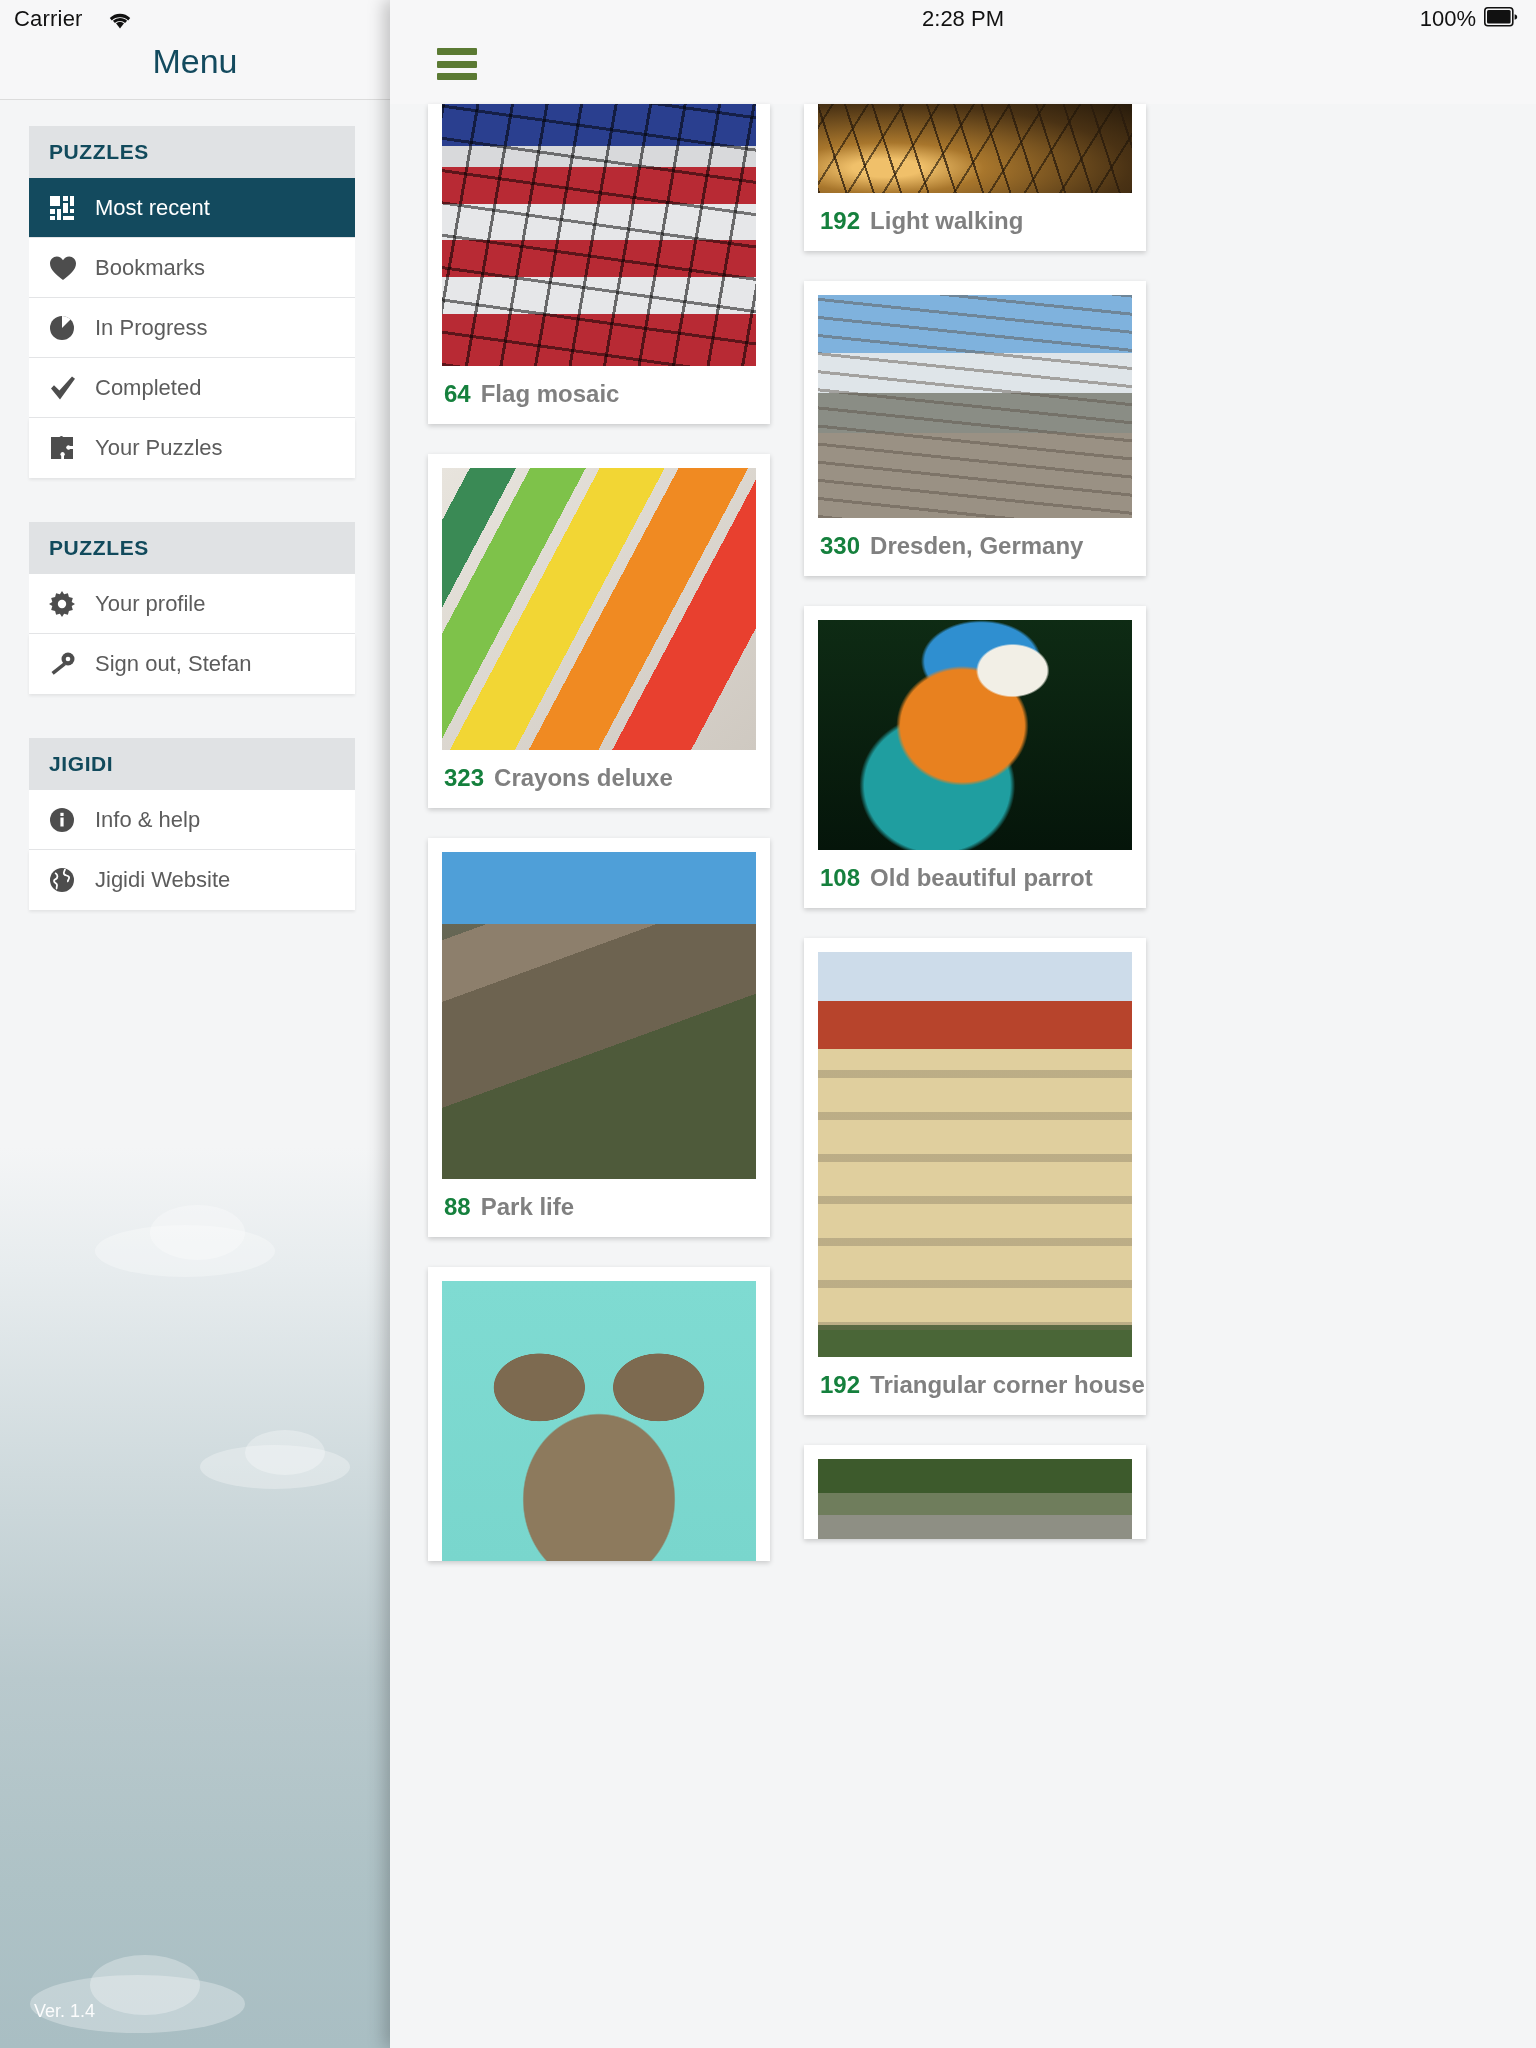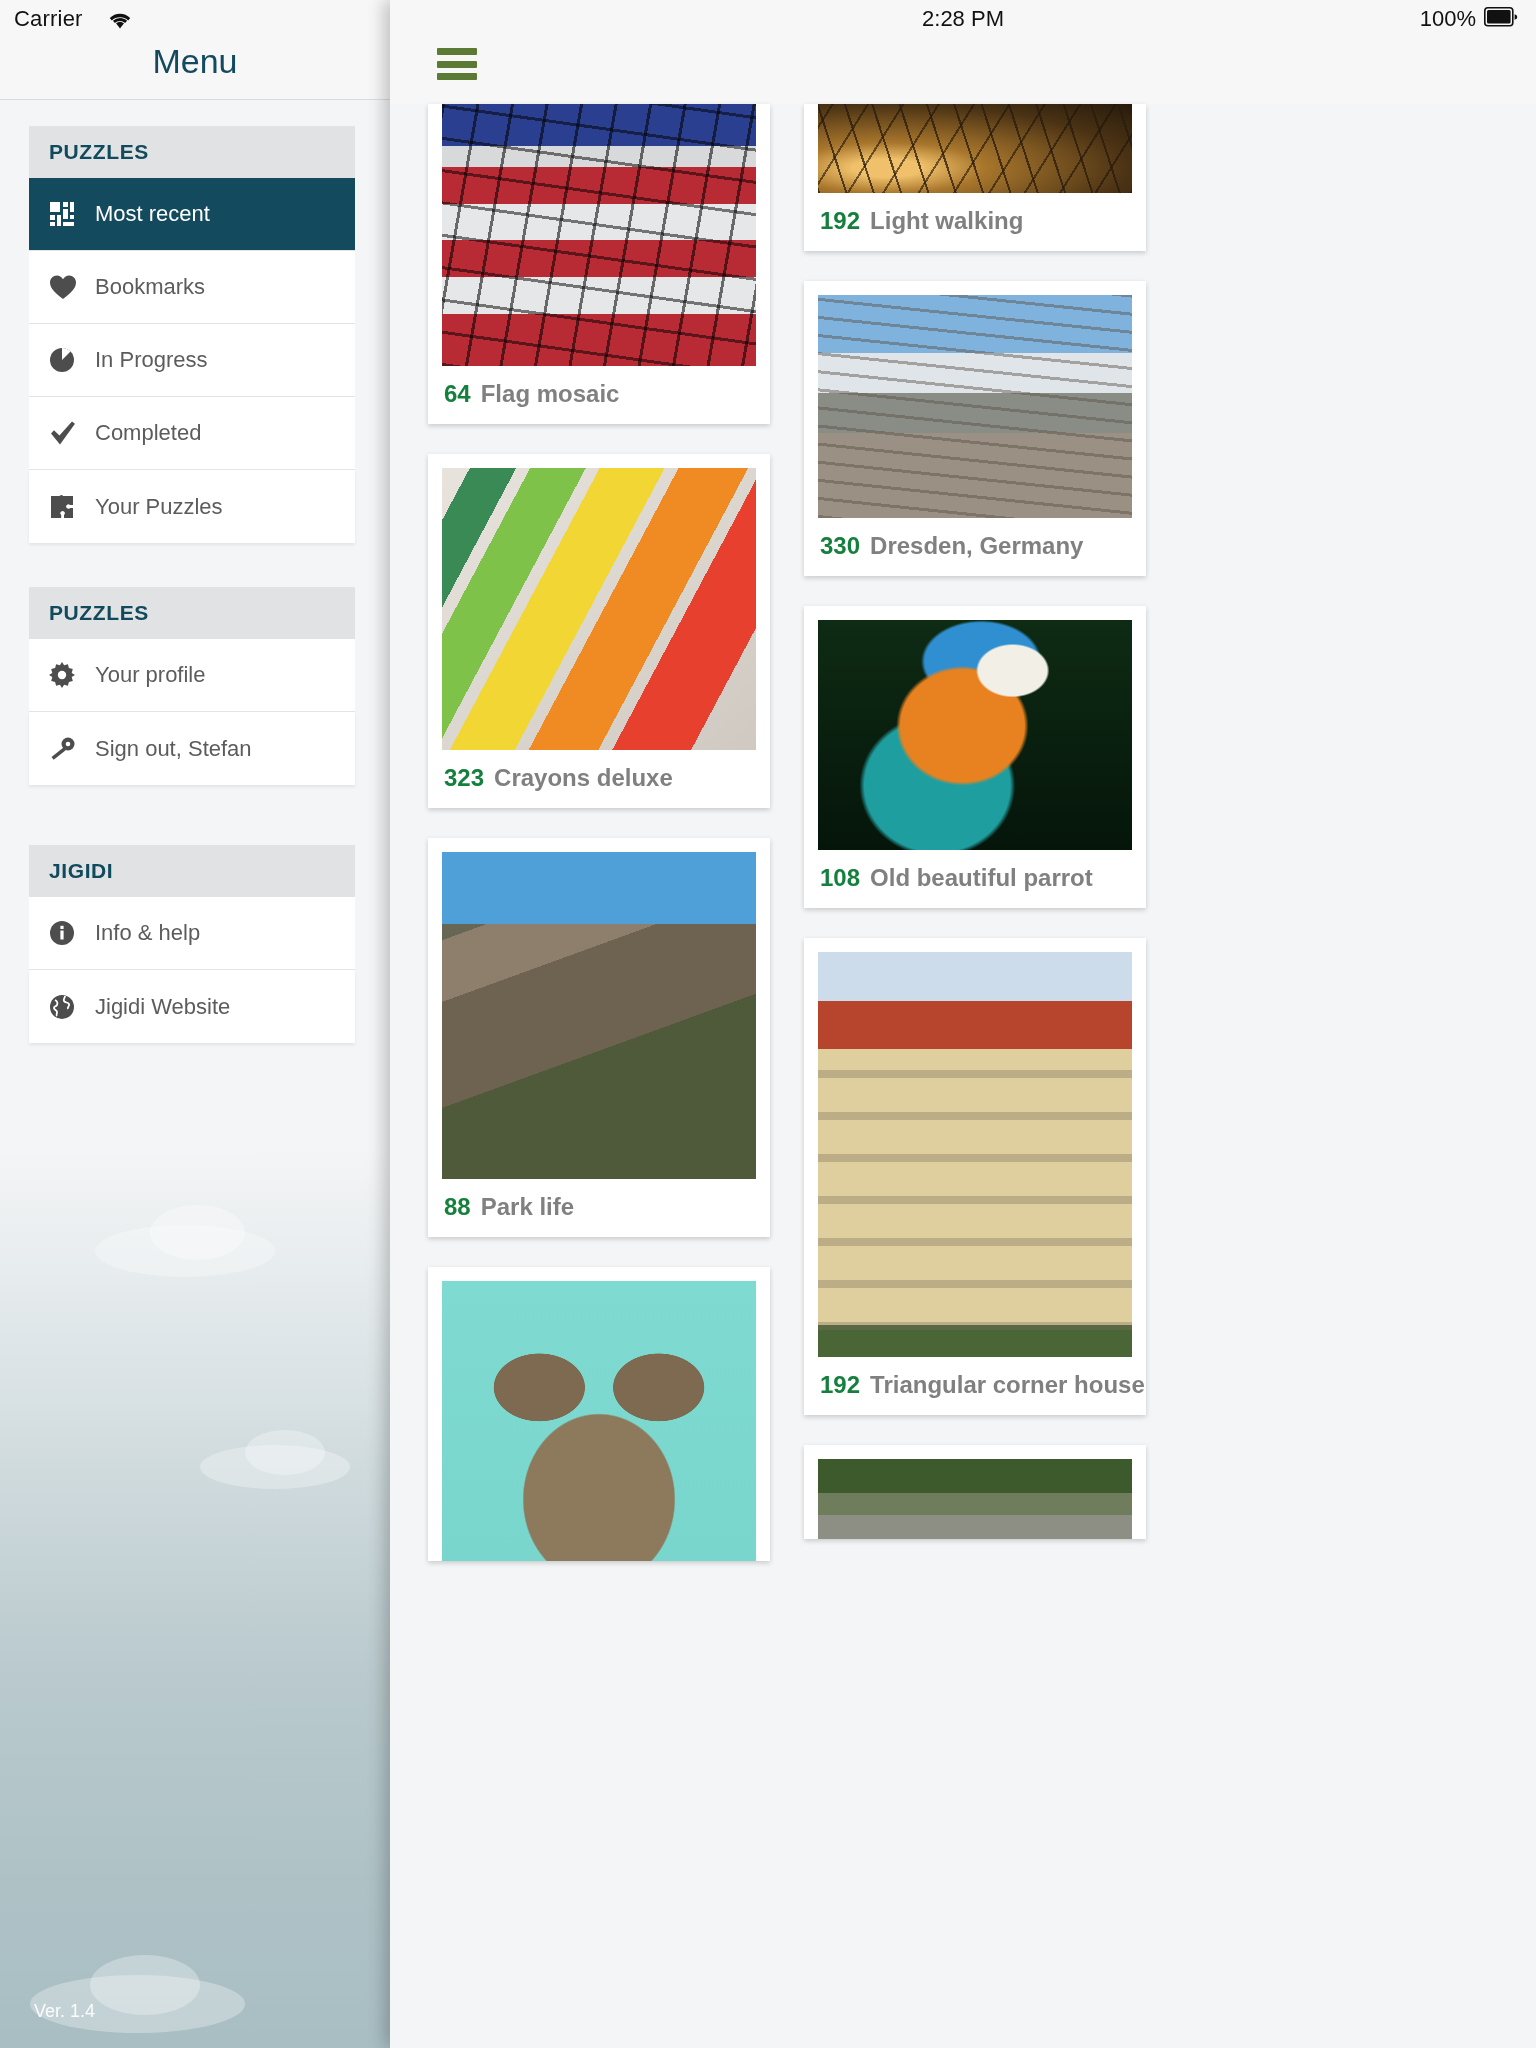--- a/index.html
+++ b/index.html
@@ -36,21 +36,21 @@
 
   .sb-section { margin:26px 35px 0 29px; }
   .sb-group-head {
     background:#e0e2e4;
     padding:14px 0 14px 20px;
     font-size:21px; font-weight:700; letter-spacing:.6px;
     color:#114a5c;
   }
   .sb-item {
     background:#ffffff;
-    height:73px;
+    height:60px;
     display:flex; align-items:center;
     padding-left:20px;
     border-bottom:1px solid #e3e4e6;
     box-shadow:0 1px 0 rgba(0,0,0,.03);
   }
   .sb-item:last-child { border-bottom:none; box-shadow:0 2px 3px rgba(0,0,0,.07); }
   .sb-item.active { background:#134a5e; }
   .sb-item.active .sb-label { color:#ffffff; }
   .sb-item.active .sb-ico svg { fill:#ffffff; }
   .sb-ico {
@@ -215,21 +215,21 @@
         <svg width="28" height="26" viewBox="0 0 28 26">
           <circle cx="19" cy="8" r="6.5"></circle>
           <circle cx="19" cy="8" r="2.3" fill="#ffffff"></circle>
           <path d="M14.5 11.5l-12 9.5 2.2 2.8 12-9.5z"></path>
         </svg>
       </span>
       <span class="sb-label">Sign out, Stefan</span>
     </div>
   </div>
 
-  <div class="sb-section" style="margin-top:60px;">
+  <div class="sb-section" style="margin-top:44px;">
     <div class="sb-group-head">JIGIDI</div>
 
     <div class="sb-item">
       <span class="sb-ico">
         <svg width="26" height="26" viewBox="0 0 26 26">
           <circle cx="13" cy="13" r="12"></circle>
           <rect x="11.4" y="10.5" width="3.2" height="9" fill="#ffffff"></rect>
           <rect x="11.4" y="5.8" width="3.2" height="3.2" fill="#ffffff"></rect>
         </svg>
       </span>

